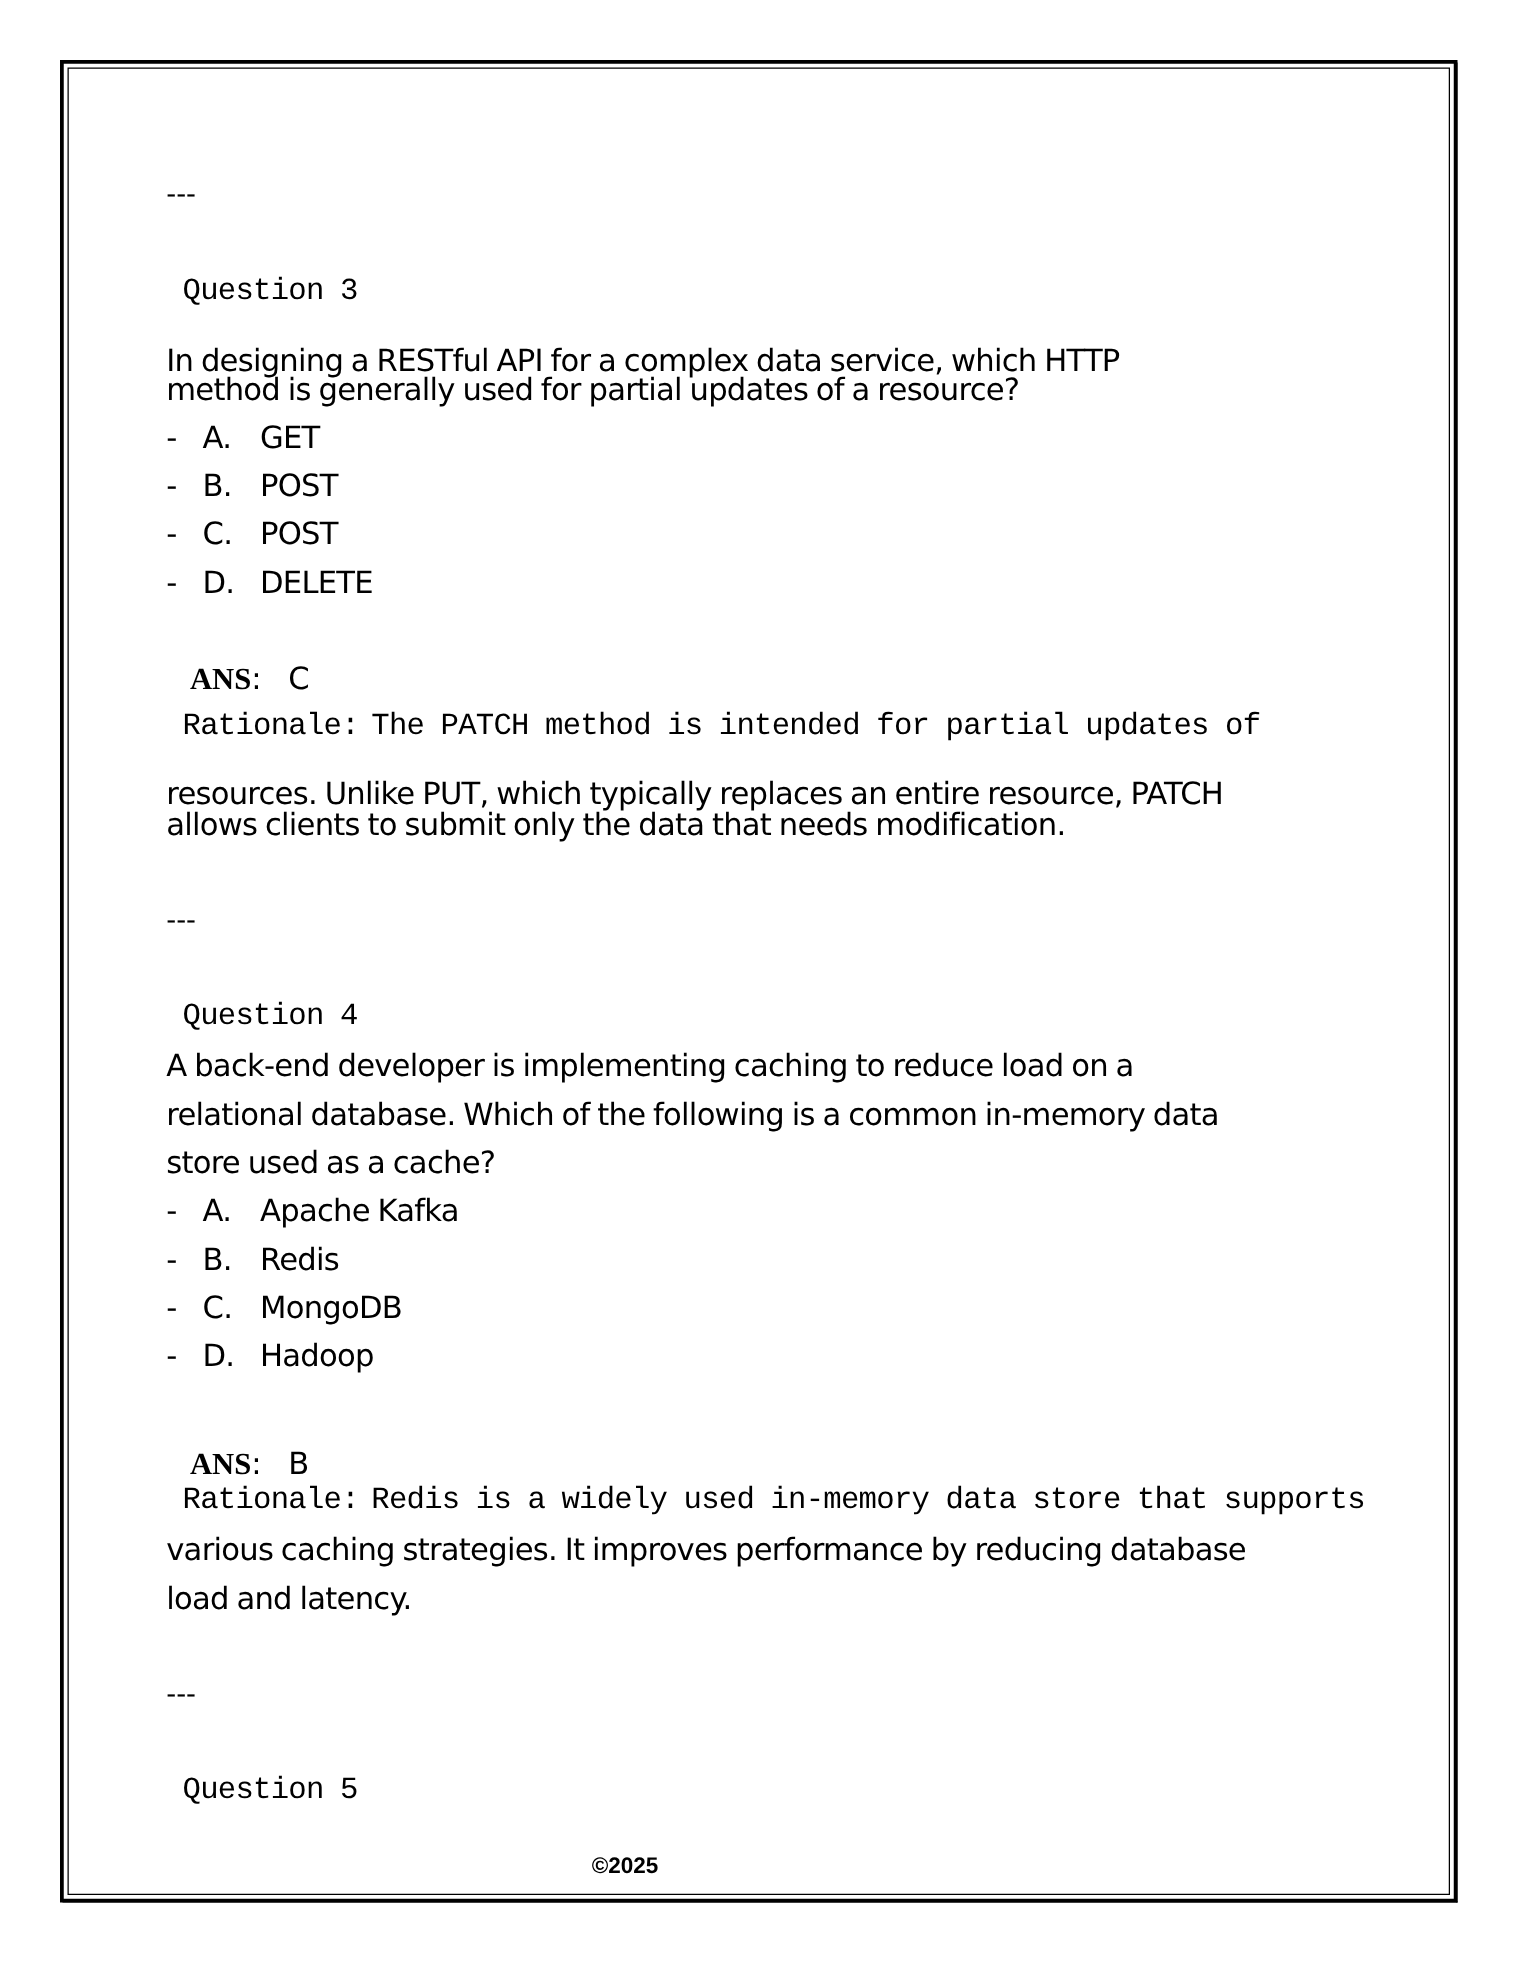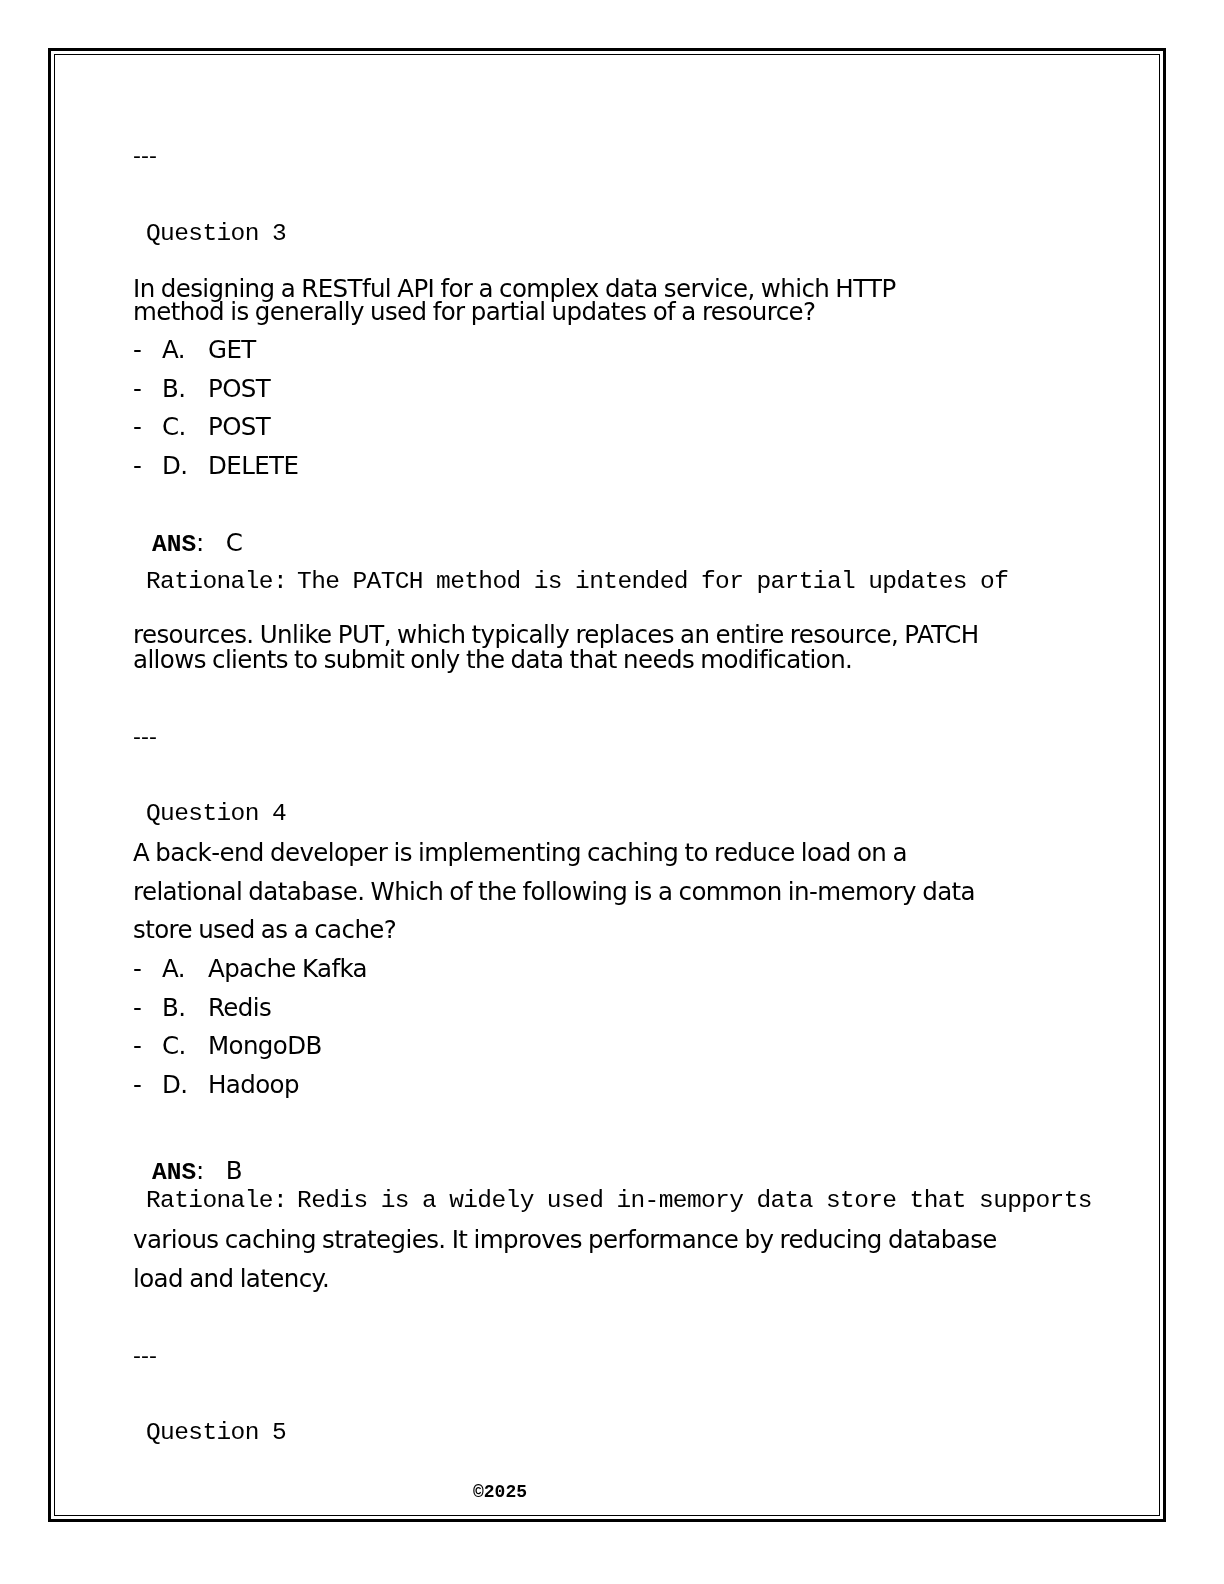--- a/index.html
+++ b/index.html
@@ -67,34 +67,34 @@
       line-height: 30px;
     }
     .indent { padding-left: 13px; font-family: Liberation Mono, monospace; }
     .sep {
       font-size: 22px;
       letter-spacing: 0;
     }
     .opt-dash { display: inline-block; width: 29px; }
     .opt-letter { display: inline-block; width: 46px; }
     .ans-label {
-      font-family: Liberation Mono, monospace;
+      font-family: Liberation Serif, serif;
       font-weight: bold;
       letter-spacing: 0;
     }
     .ans-colon { margin-right: 22px; }
     .rat-label { margin-right: 10px; }
 
     .footer {
       position: absolute;
       left: 0;
       width: 1000px;
       top: 1482px;
       text-align: center;
-      font-family: Liberation Mono, monospace;
+      font-family: Liberation Sans, sans-serif;
       font-weight: bold;
       font-size: 18px;
     }
   </style>
 </head>
 <body>
 
 <div class="border-outer"></div>
 <div class="border-inner"></div>
 <div class="border-right-extra"></div>

